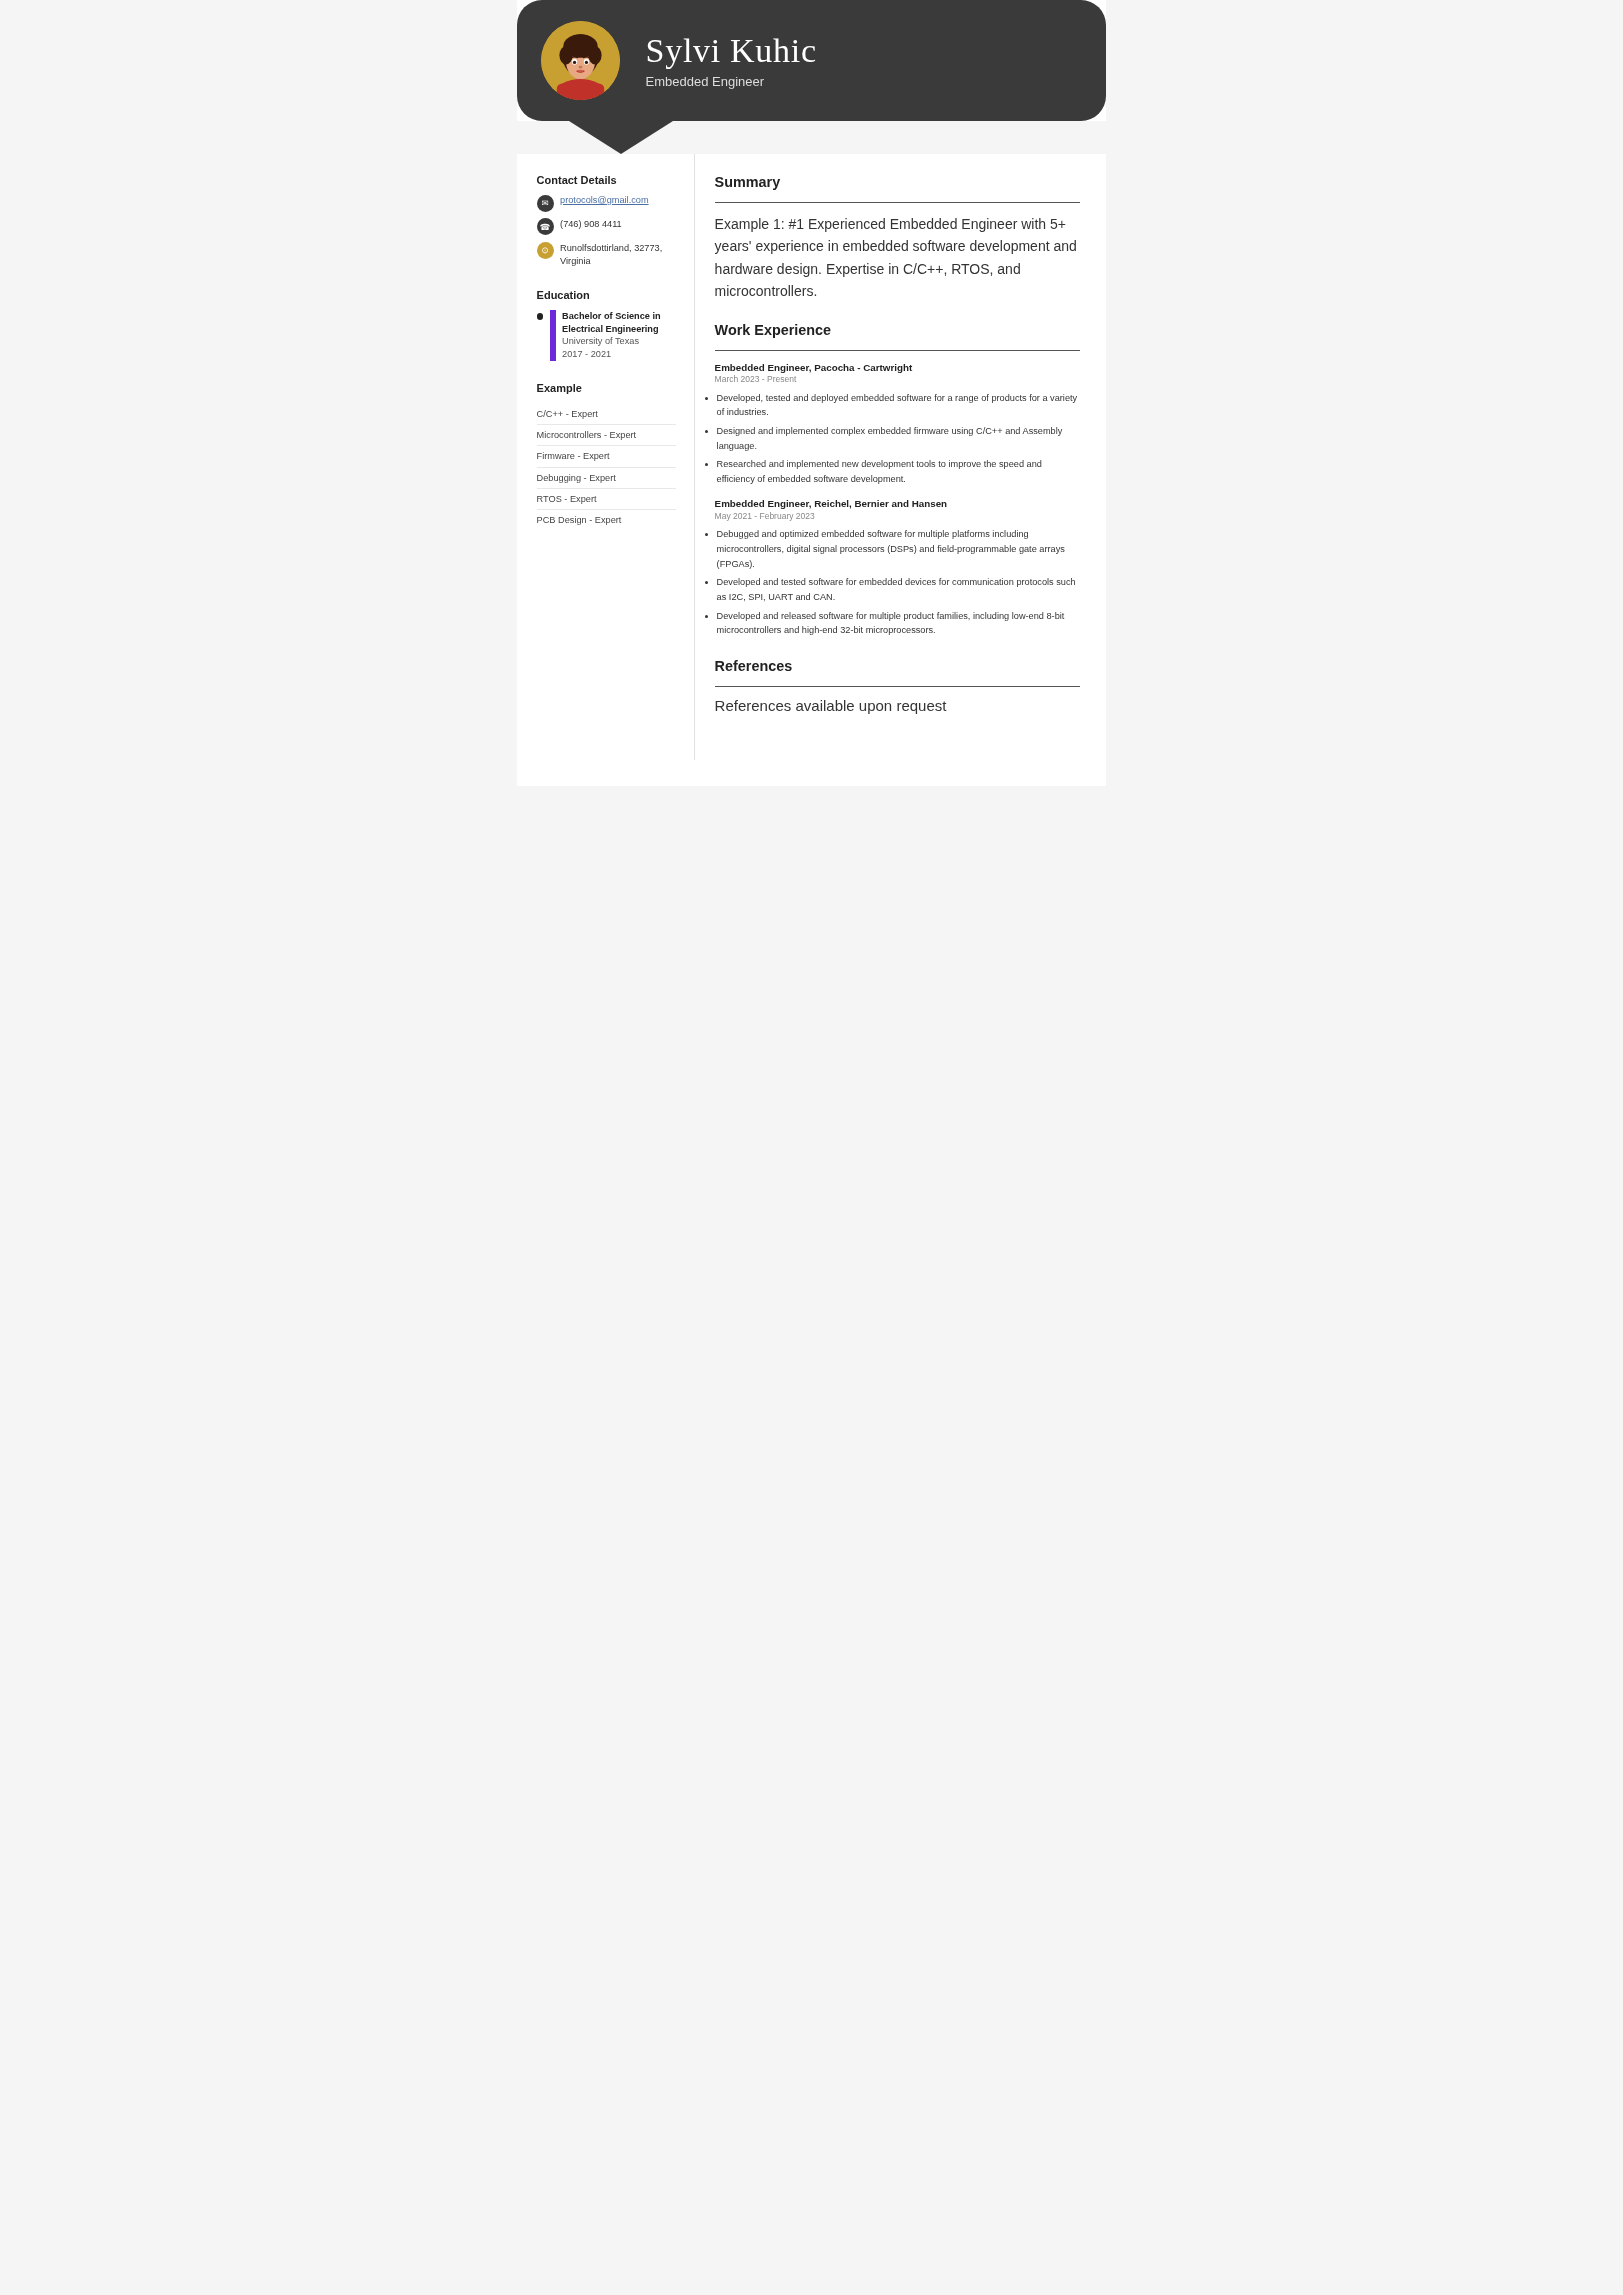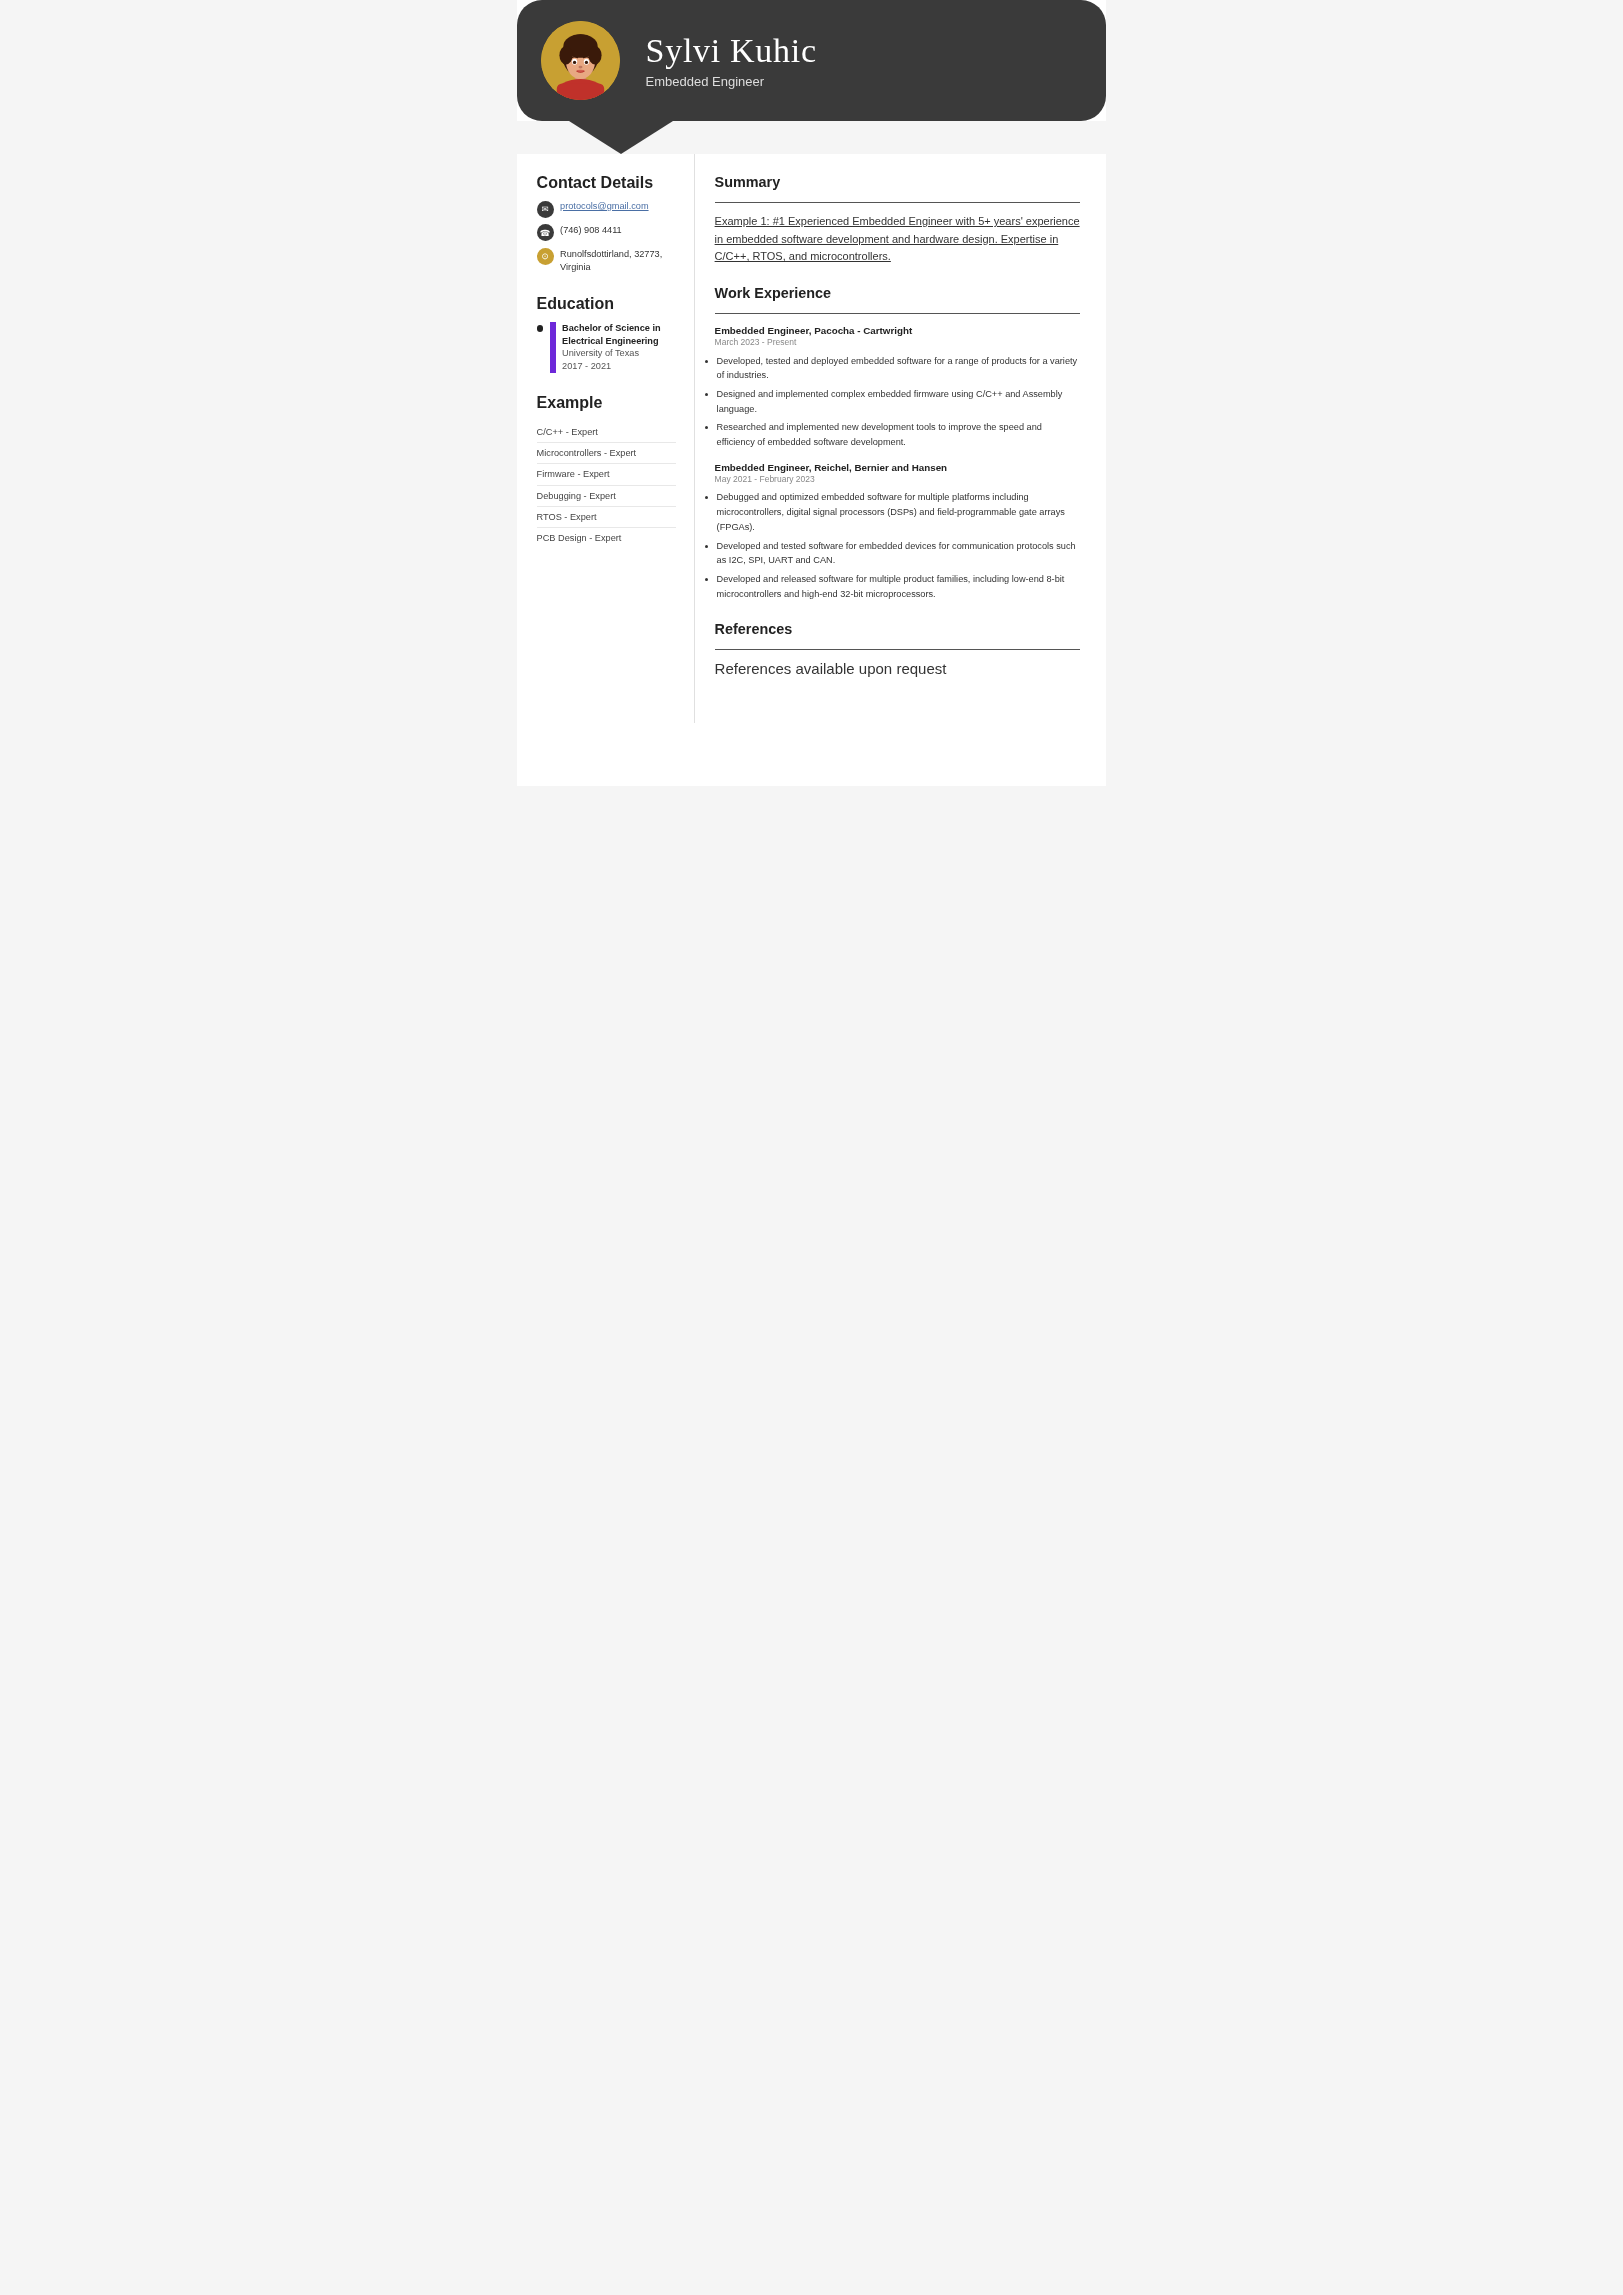--- a/index.html
+++ b/index.html
@@ -70,21 +70,21 @@
       padding: 0;
     }
     
     .sidebar {
       width: 177px;
       flex-shrink: 0;
       padding: 19.6px 18.3px 26px 19.6px;
     }
     .sidebar-section { margin-bottom: 21px; }
     .sidebar-section-title {
-      font-size: 16px;
+      font-size: 11px;
       font-weight: 700;
       font-family: Arial, sans-serif;
       margin-bottom: 9.2px;
       color: #222;
     }
     .contact-item {
       display: flex;
       align-items: flex-start;
       margin-bottom: 6.5px;
       font-size: 9.2px;
@@ -160,24 +160,23 @@
       font-size: 14.4px;
       font-weight: 700;
       font-family: Arial, sans-serif;
       color: #222;
       padding-bottom: 12px;
       border-bottom: 1.3px solid #555;
       margin-bottom: 10.5px;
     }
     .summary-text {
       font-family: Arial, sans-serif;
-      font-size: 11px;
+      font-size: 14px;
       line-height: 1.6;
       color: #333;
-      text-decoration: underline;
     }
     .job-title {
       font-size: 9.8px;
       font-weight: 700;
       font-family: Arial, sans-serif;
       color: #222;
       margin-bottom: 1.3px;
     }
     .job-dates {
       font-size: 8.5px;

